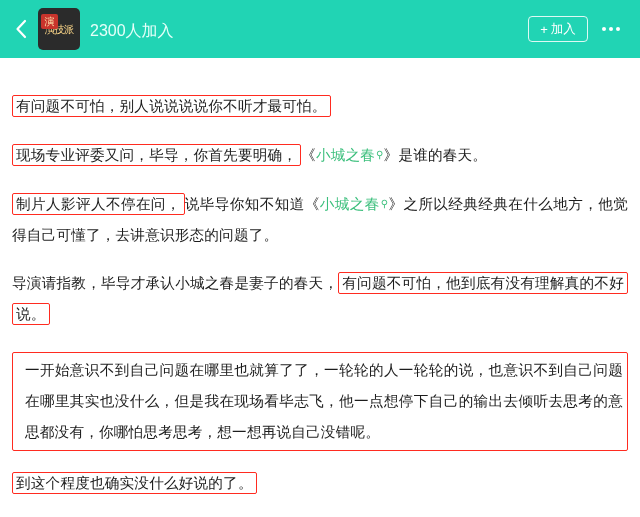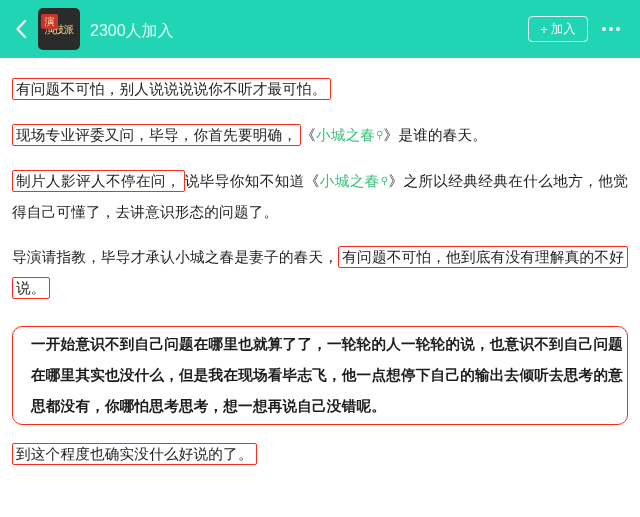--- a/index.html
+++ b/index.html
@@ -140,21 +140,21 @@
   }
   
   .content {
     padding: 16px 12px 0 12px;
     box-sizing: border-box;
   }
   .para {
     font-size: 14.6px;
     line-height: 31px;
     color: #1c1c1c;
-    margin: 0 0 14px 0;
+    margin: 17px 0 14px 0;
     text-align: justify;
     letter-spacing: 0.2px;
   }
   .para:last-child { margin-bottom: 0; }
   
   .hl-block {
     border: 1.6px solid #ff2b20;
     display: inline;
     padding: 2px 3px;
     border-radius: 2px;
@@ -164,24 +164,23 @@
   .link {
     color: #3bbf7c;
   }
   .link .mag {
     font-size: 10px;
     vertical-align: 2px;
     margin-left: 1px;
   }
   .p5-wrap {
     border: 1.6px solid #ff2b20;
-    border-radius: 10px;
-    padding: 2px 4px 2px 18px;
+    border-radius: 2px;
+    padding: 2px 4px 2px 12px;
     margin: 0 0 14px 0;
-    font-weight: bold;
   }
   .p5-wrap .para { margin: 0; }
   .spacer { height: 8px; }
 </style>
 </head>
 <body>
 
 <div class="app">
 
   <div class="header">

